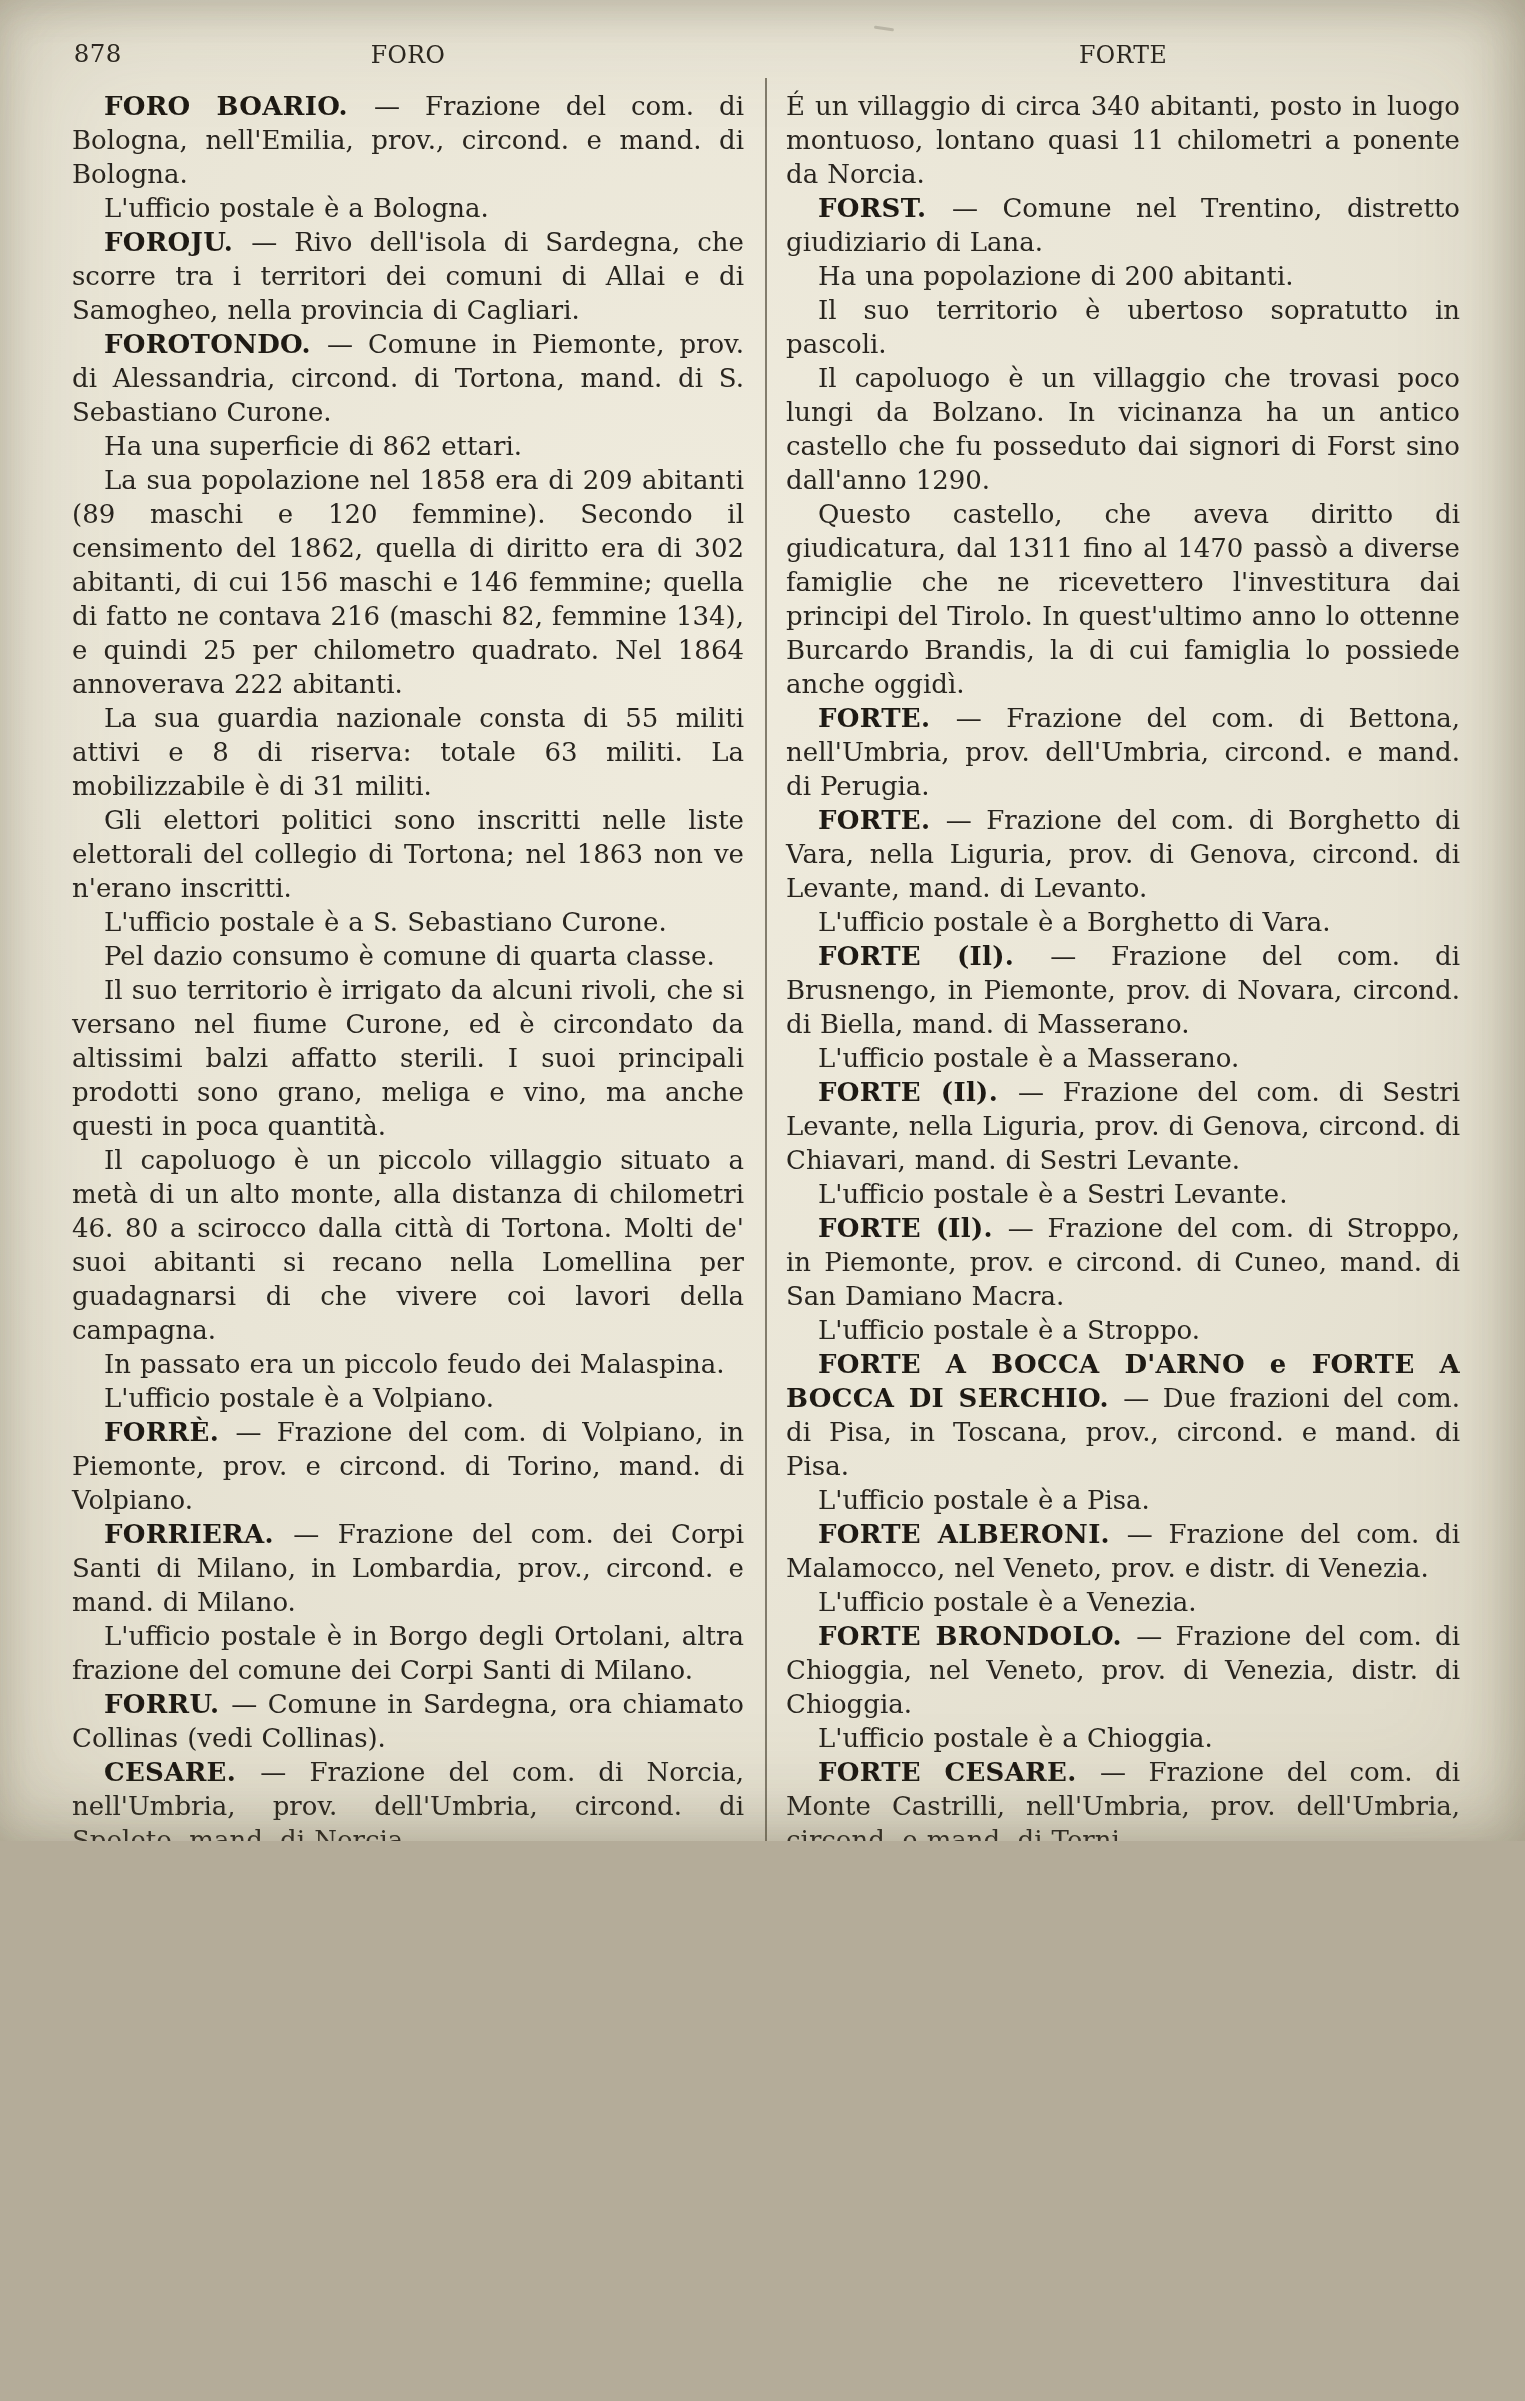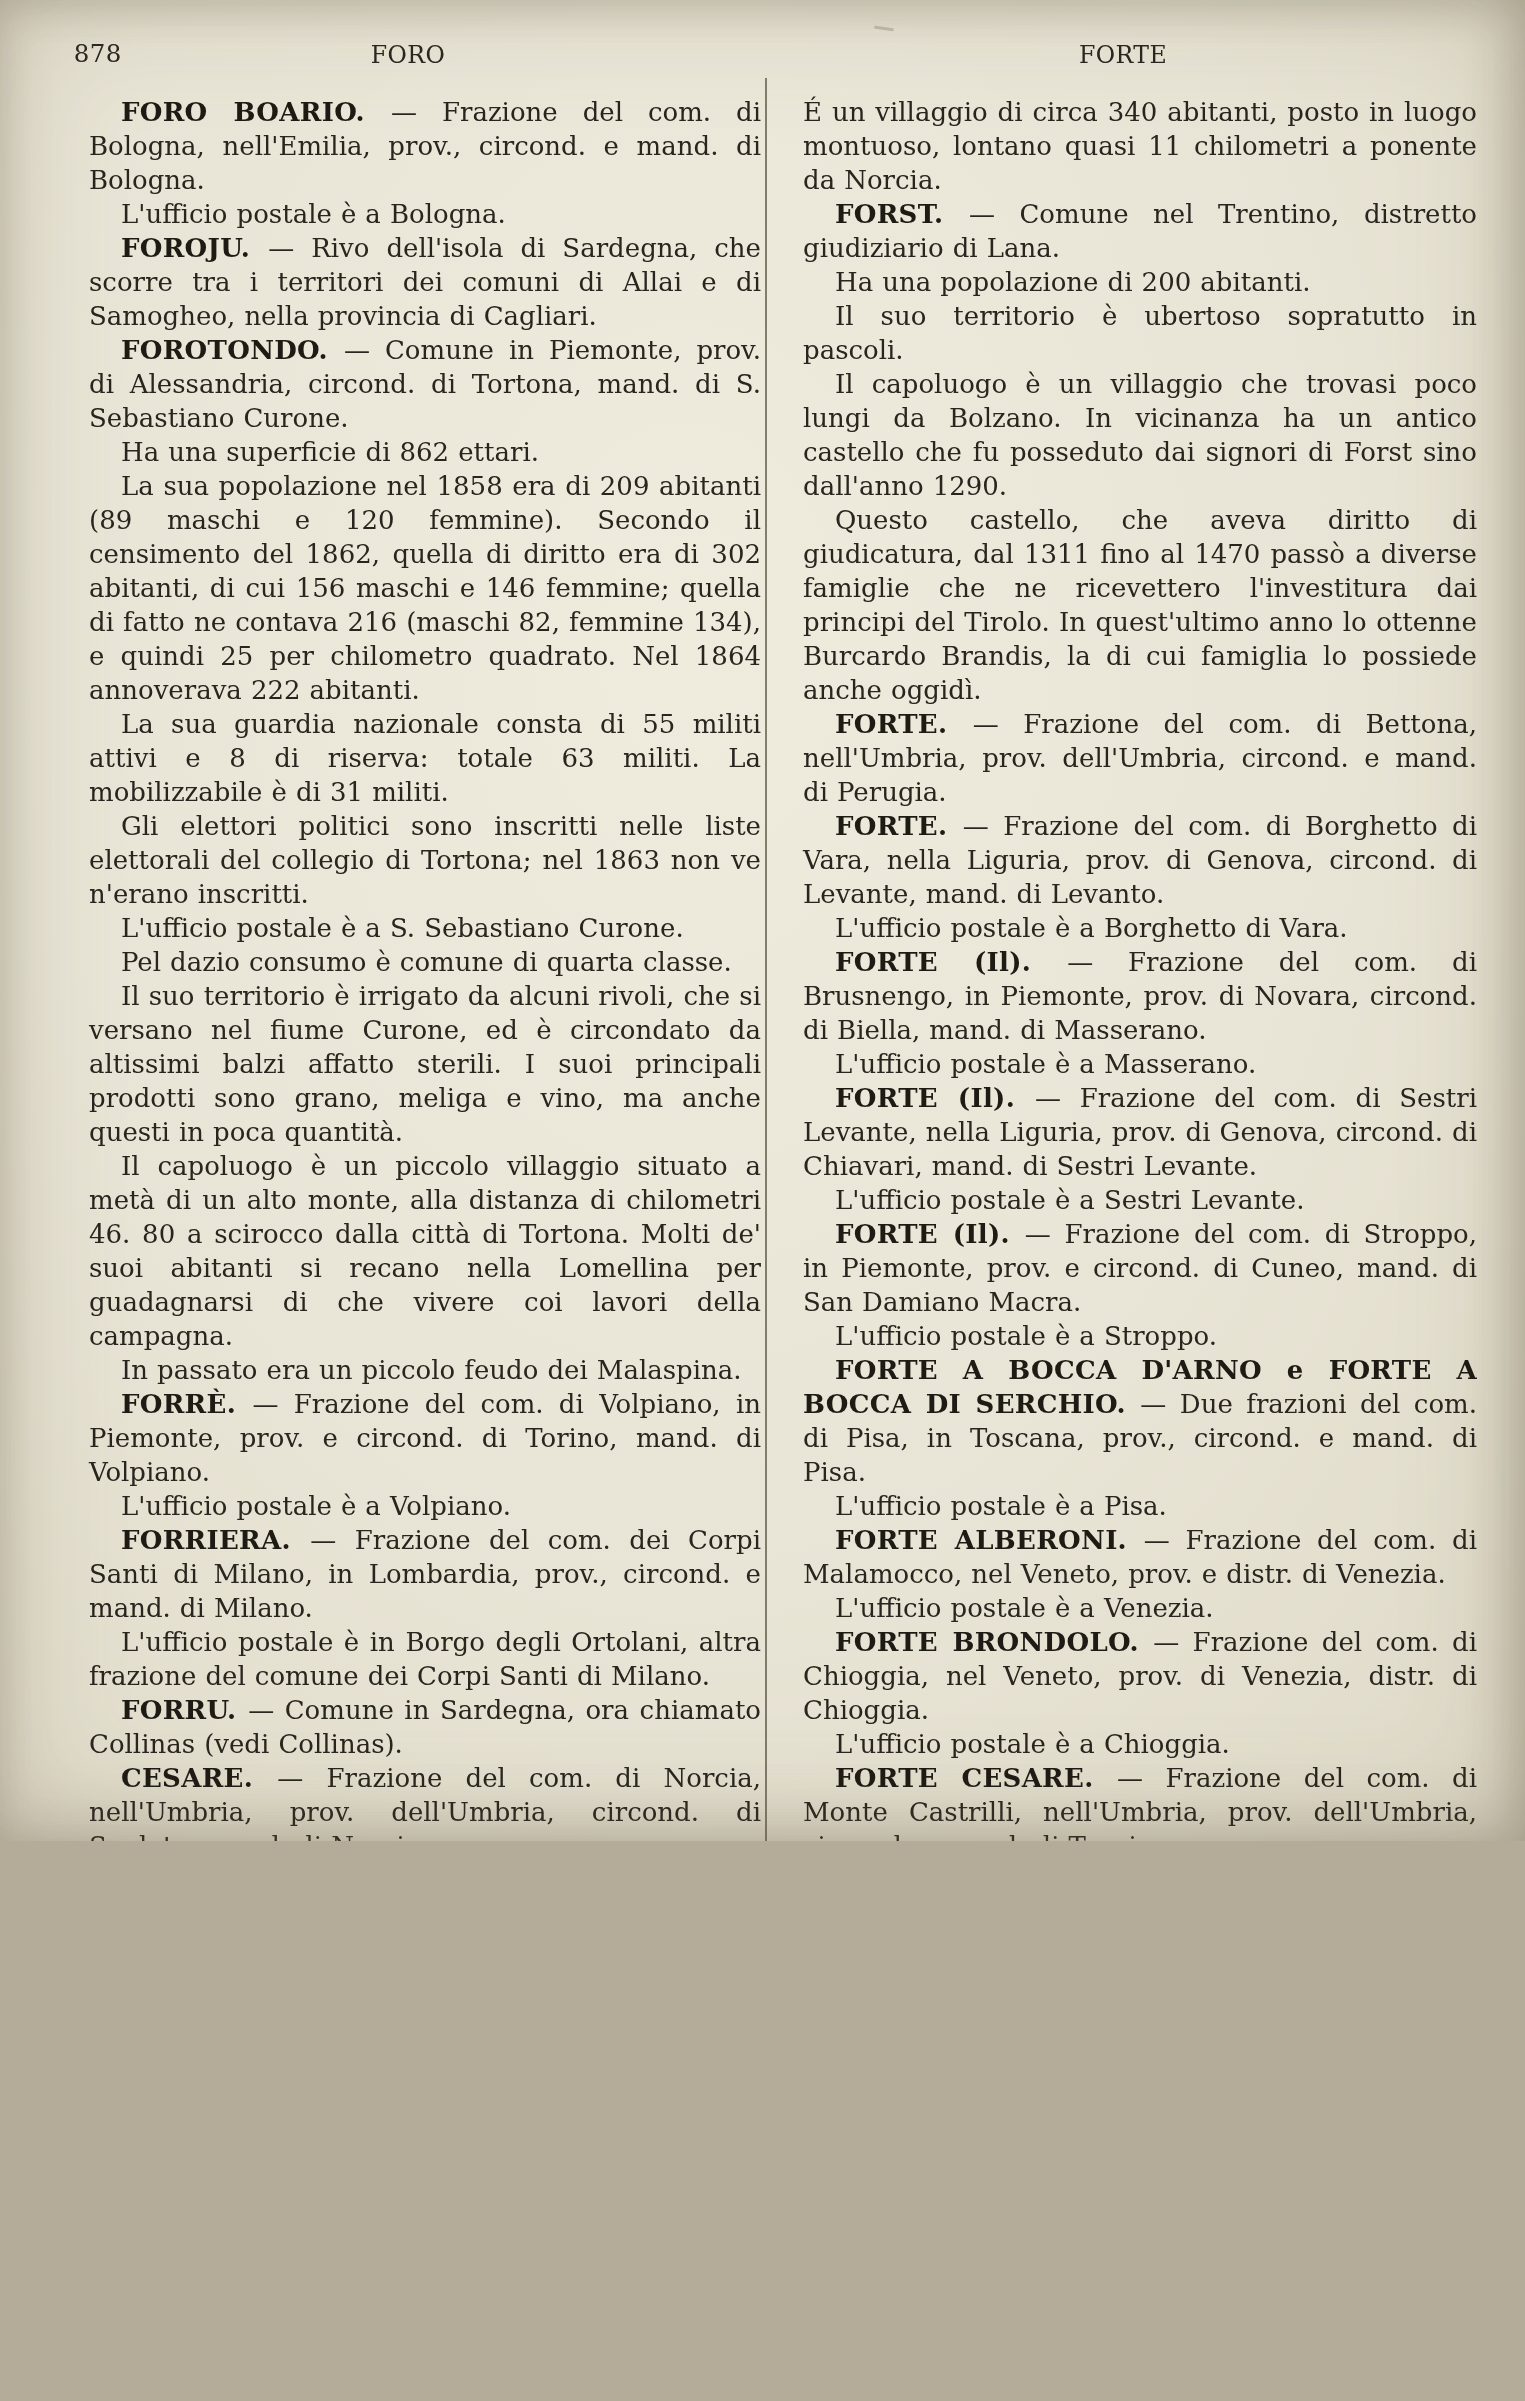--- a/index.html
+++ b/index.html
@@ -47,22 +47,21 @@
   .head {
     position: absolute;
     top: 1.7px;
     text-align: center;
   }
   .head-left  { left: 0;     width: 672px; }
   .head-right { left: 714px; width: 674px; }
 
   .col {
     position: absolute;
-    top: 95px;
-    margin-left: 17px;
+    top: 89px;
   }
   .col-left  { left: 72px;  width: 672px; }
   .col-right { left: 786px; width: 674px; }
 
   .col p {
     margin: 0;
     font-size: 26px;
     line-height: 34px;
     text-align: justify;
     text-indent: 32px;
@@ -126,22 +125,22 @@
       <p><b class="lead">FOROTONDO. </b>— Comune in Piemonte, prov. di Alessandria, circond. di Tortona, mand. di S. Sebastiano Curone.</p>
       <p>Ha una superficie di 862 ettari.</p>
       <p>La sua popolazione nel 1858 era di 209 abitanti (89 maschi e 120 femmine). Secondo il censimento del 1862, quella di diritto era di 302 abitanti, di cui 156 maschi e 146 femmine; quella di fatto ne contava 216 (maschi 82, femmine 134), e quindi 25 per chilometro quadrato. Nel 1864 annoverava 222 abitanti.</p>
       <p>La sua guardia nazionale consta di 55 militi attivi e 8 di riserva: totale 63 militi. La mobilizzabile è di 31 militi.</p>
       <p>Gli elettori politici sono inscritti nelle liste elettorali del collegio di Tortona; nel 1863 non ve n'erano inscritti.</p>
       <p>L'ufficio postale è a S. Sebastiano Curone.</p>
       <p>Pel dazio consumo è comune di quarta classe.</p>
       <p>Il suo territorio è irrigato da alcuni rivoli, che si versano nel fiume Curone, ed è circondato da altissimi balzi affatto sterili. I suoi principali prodotti sono grano, meliga e vino, ma anche questi in poca quantità.</p>
       <p>Il capoluogo è un piccolo villaggio situato a metà di un alto monte, alla distanza di chilometri 46. 80 a scirocco dalla città di Tortona. Molti de' suoi abitanti si recano nella Lomellina per guadagnarsi di che vivere coi lavori della campagna.</p>
       <p>In passato era un piccolo feudo dei Malaspina.</p>
+      <p>L'ufficio postale è a Volpiano.</p>
       <p><b class="lead">FORRÈ. </b>— Frazione del com. di Volpiano, in Piemonte, prov. e circond. di Torino, mand. di Volpiano.</p>
-      <p>L'ufficio postale è a Volpiano.</p>
       <p><b class="lead">FORRIERA. </b>— Frazione del com. dei Corpi Santi di Milano, in Lombardia, prov., circond. e mand. di Milano.</p>
       <p>L'ufficio postale è in Borgo degli Ortolani, altra frazione del comune dei Corpi Santi di Milano.</p>
       <p><b class="lead">FORRU. </b>— Comune in Sardegna, ora chiamato Collinas (vedi Collinas).</p>
       <p><b class="lead">CESARE. </b>— Frazione del com. di Norcia, nell'Umbria, prov. dell'Umbria, circond. di Spoleto, mand. di Norcia.</p>
       <p>L'ufficio postale è a Norcia.</p>
     </div>
   <div class="col col-right" id="col-right">
       <p class="noindent">É un villaggio di circa 340 abitanti, posto in luogo montuoso, lontano quasi 11 chilometri a ponente da Norcia.</p>
       <p><b class="lead">FORST. </b>— Comune nel Trentino, distretto giudiziario di Lana.</p>
       <p>Ha una popolazione di 200 abitanti.</p>

